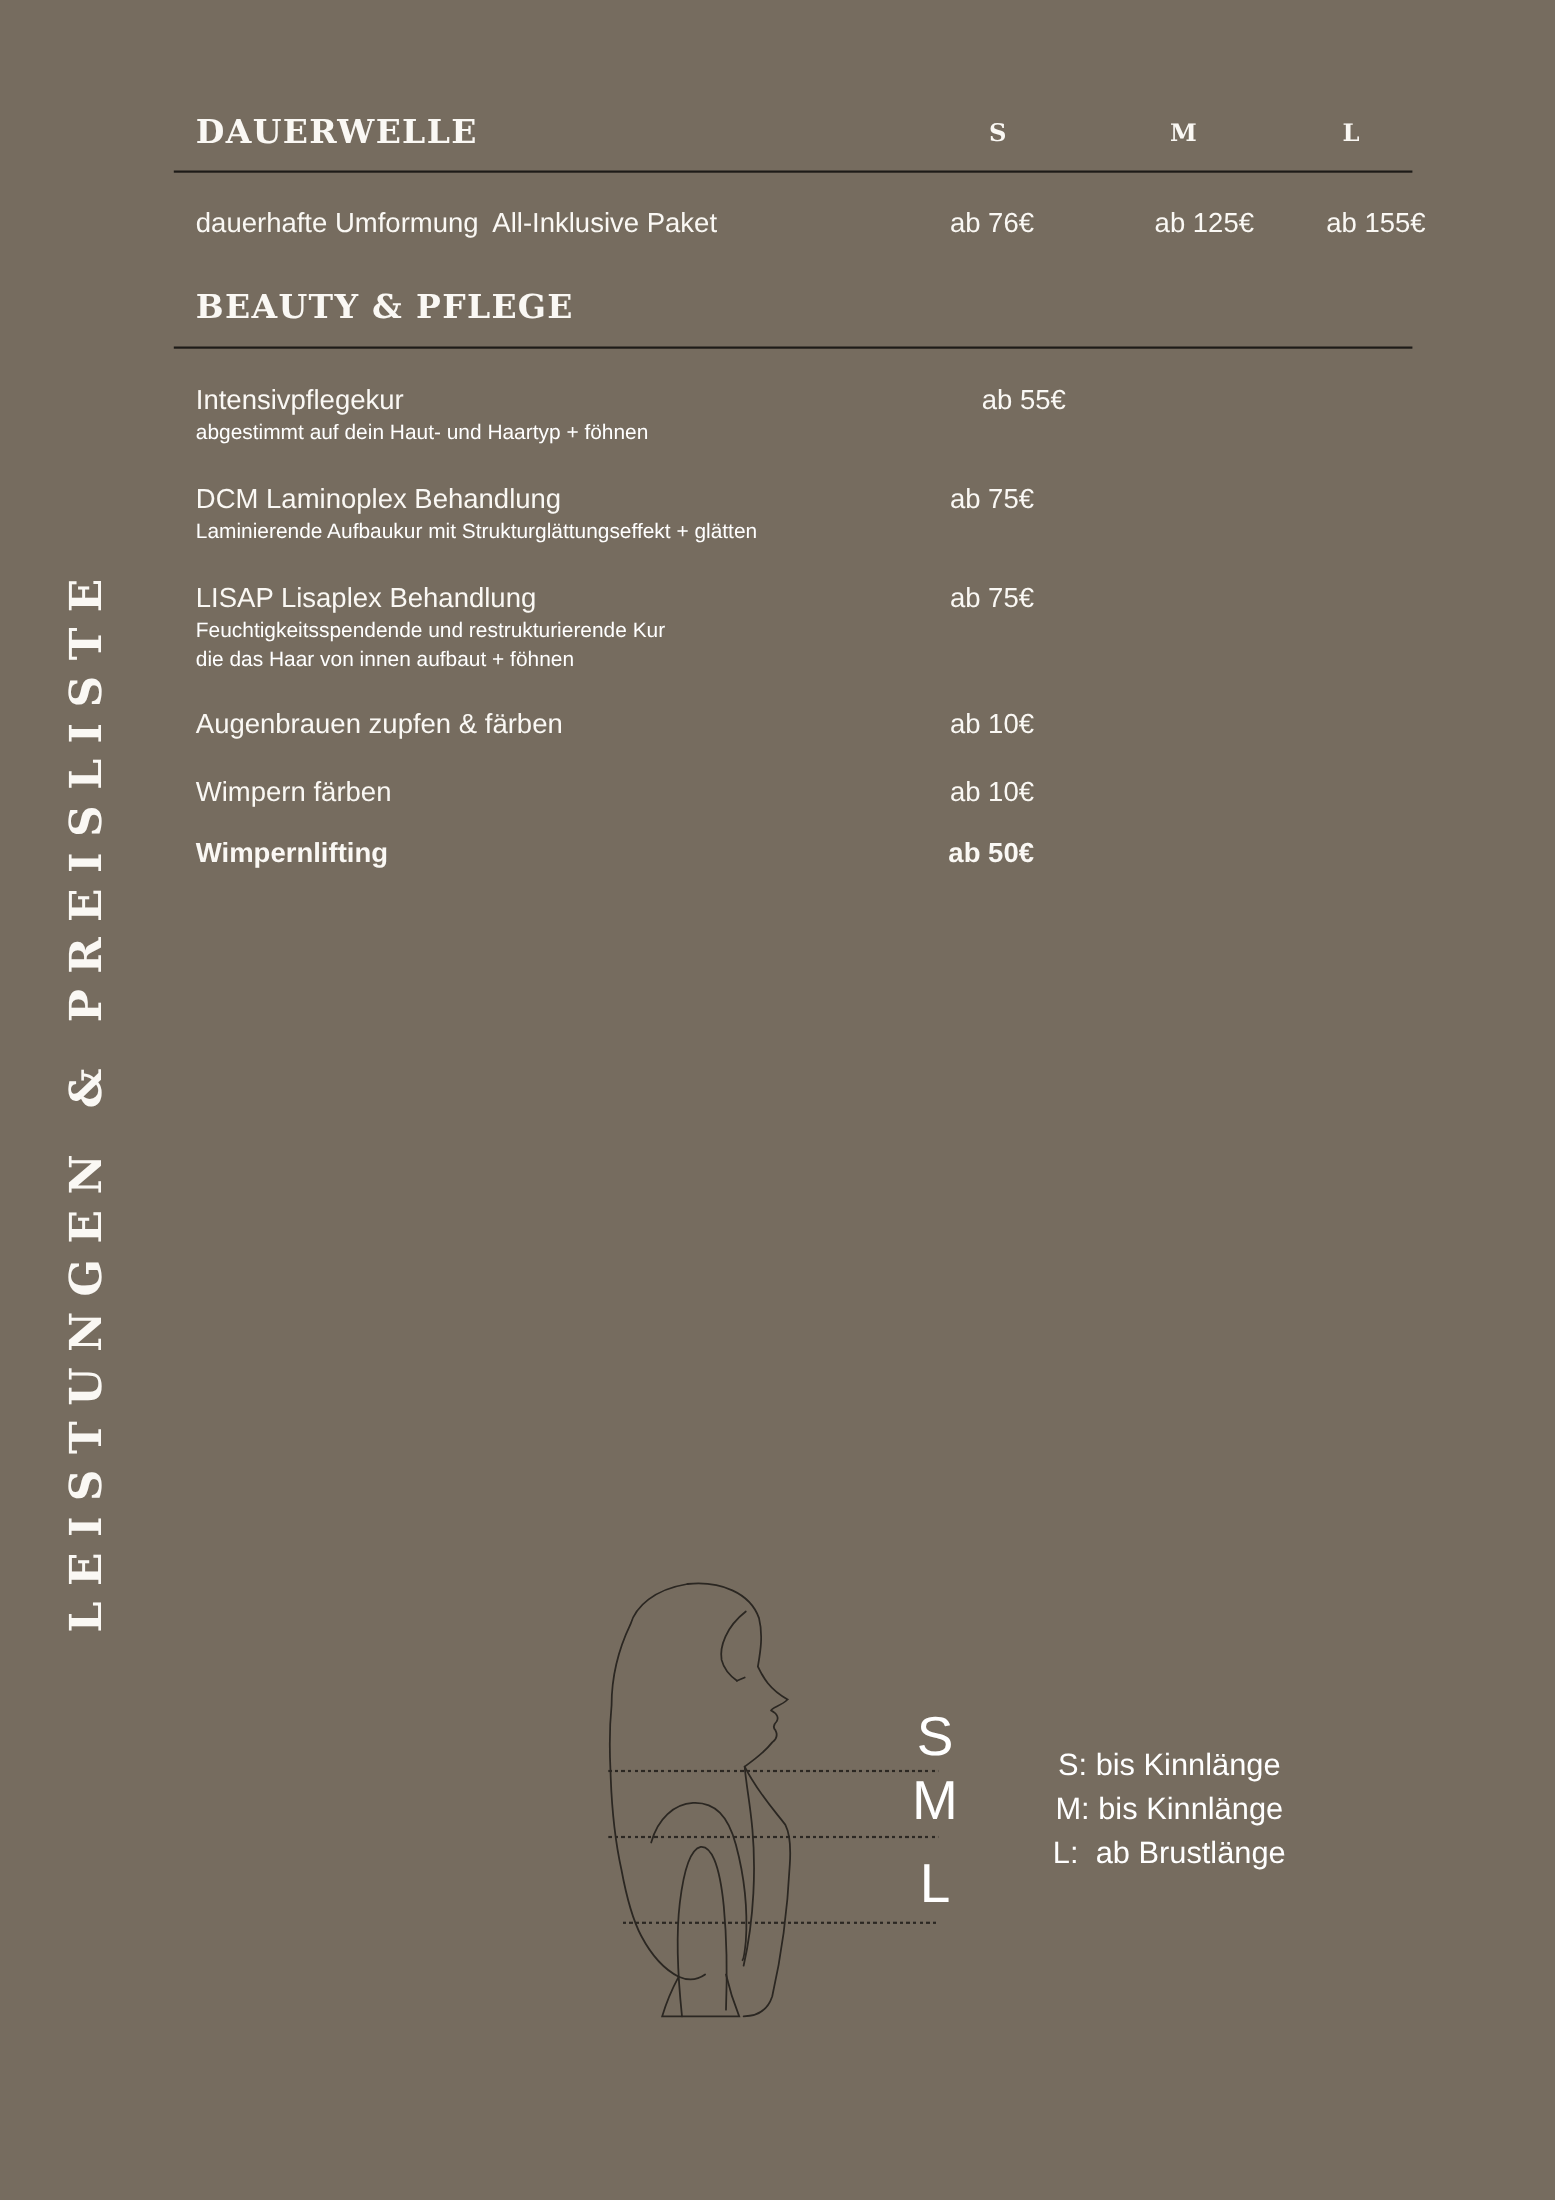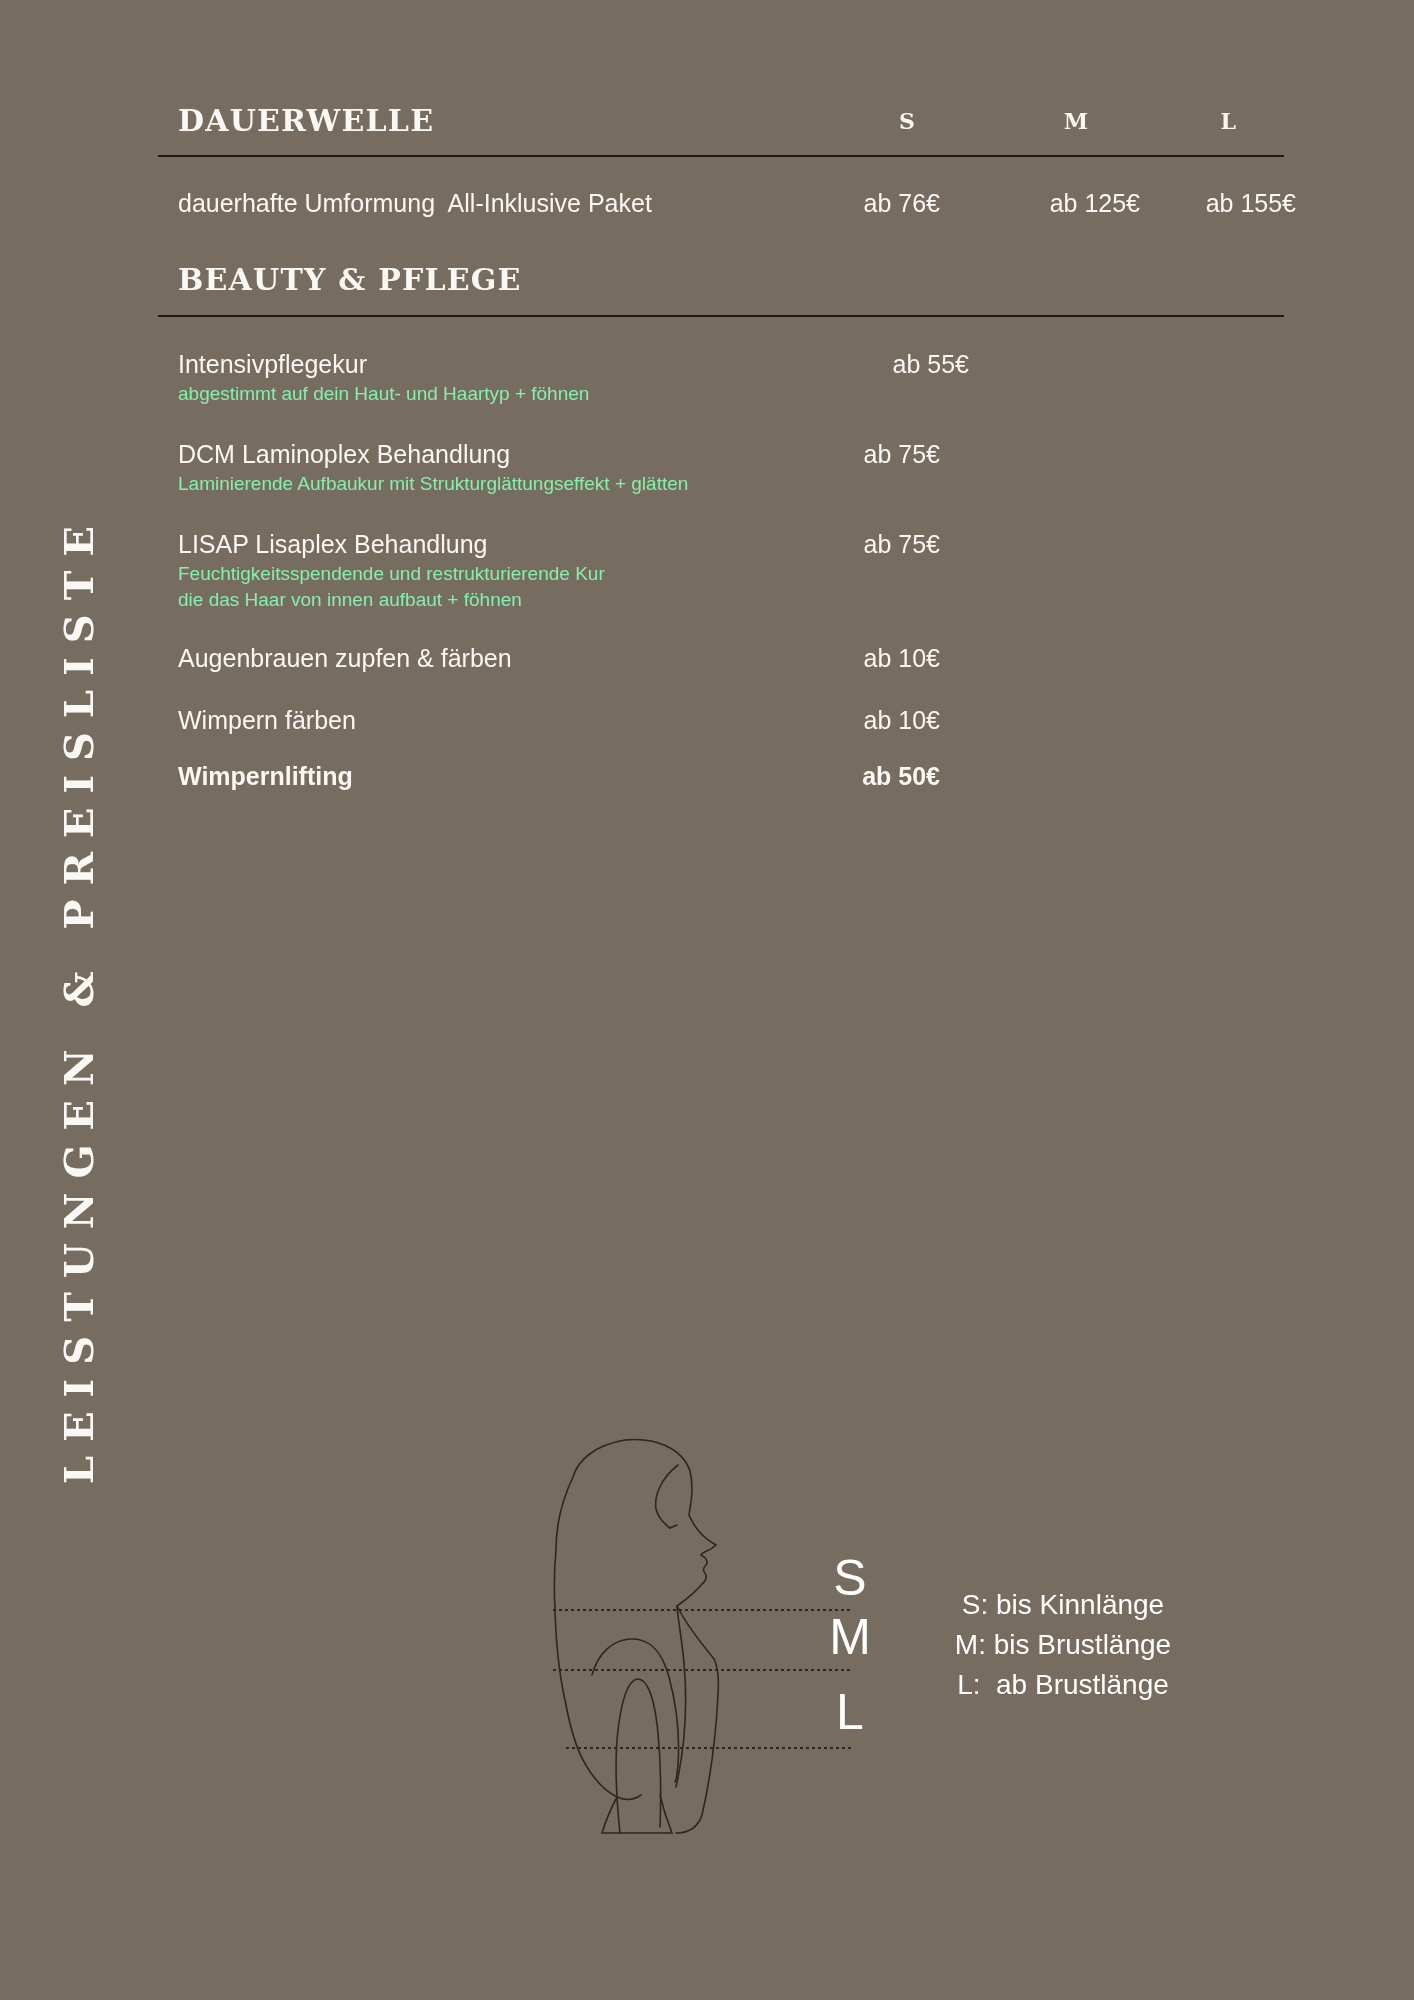--- a/index.html
+++ b/index.html
@@ -65,21 +65,21 @@
   .service .name {
     font-size:25px;
     line-height:34px;
     padding-left:20px;
     white-space:pre-wrap;
   }
   .service .desc {
     font-size:19px;
     line-height:26px;
     padding-left:20px;
-    color:#86efac;
+    color:#ffffff;
   }
   .price {
     font-size:25px;
     line-height:34px;
     text-align:right;
   }
   .price.s { padding-right:25px; }
 
   .row-dauer   { margin-top:29px; }
   .head-beauty { margin-top:45px; }
@@ -247,15 +247,15 @@
 <div class="dotline d1"></div>
 <div class="dotline d2"></div>
 <div class="dotline d3"></div>
 
 <div class="size-letter s">S</div>
 <div class="size-letter m">M</div>
 <div class="size-letter l">L</div>
 
 <div class="size-legend">
   <div>S: bis Kinnlänge</div>
-  <div>M: bis Brustlänge</div>
+  <div>M: bis Kinnlänge</div>
   <div>L:  ab Brustlänge</div>
 </div>
 
 </body></html>

